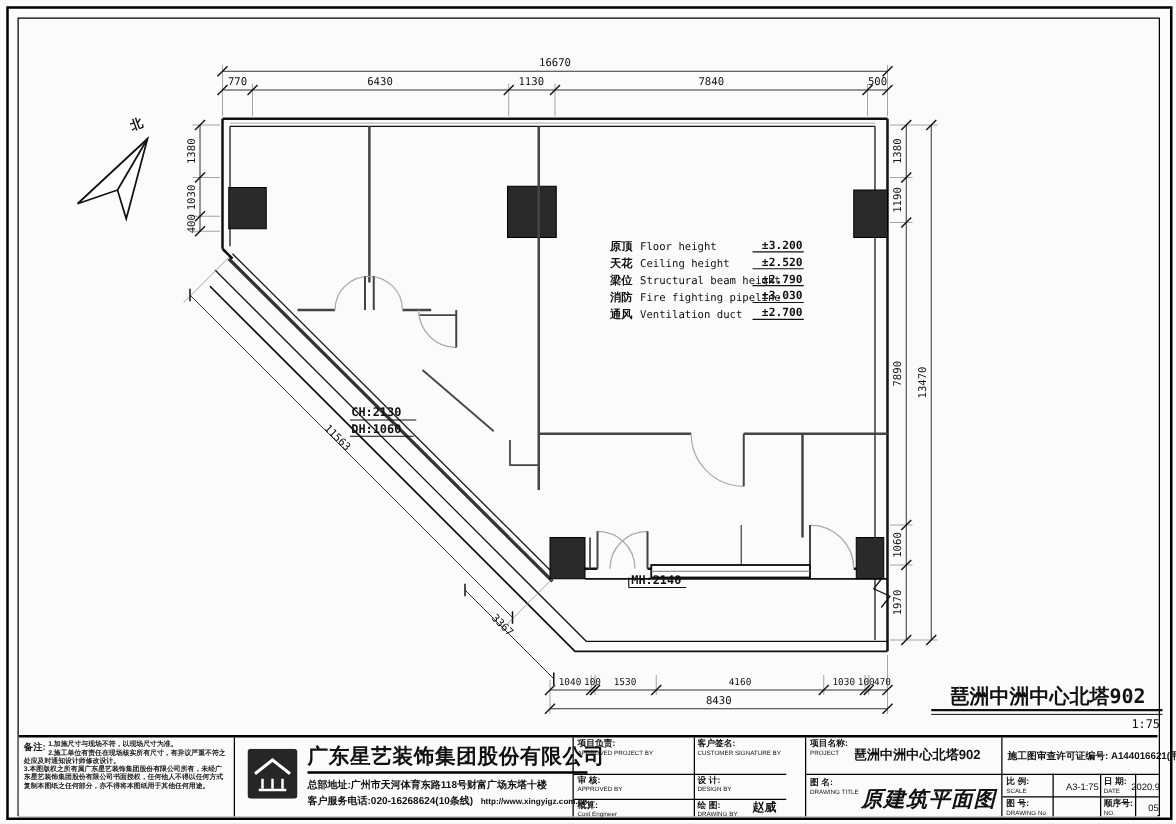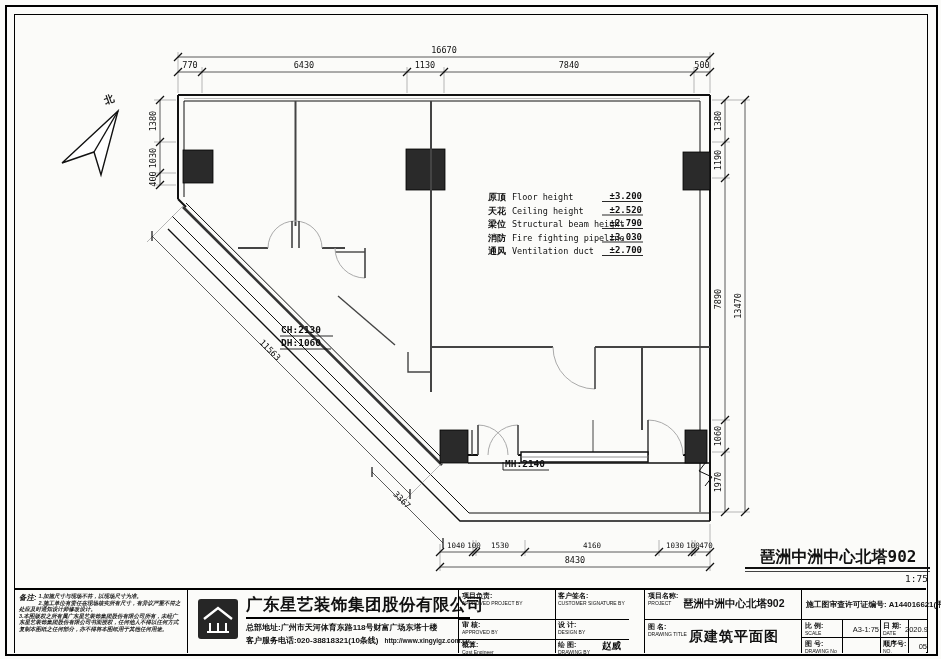--- a/index.html
+++ b/index.html
@@ -10,40 +10,40 @@
   #inner-border{left:14px;top:14px;width:912px;height:637px;border:1px solid #000;}
   svg text{font-family:"DejaVu Sans Mono","Liberation Sans",sans-serif;fill:#111;}
   
   #strip{left:15px;top:588px;width:911px;height:63px;border-top:2px solid #000;background:#fbfbf9;}
   .cell{position:absolute;top:0;height:63px;border-left:1px solid #000;box-sizing:border-box;}
   .hline{position:absolute;left:0;height:0;border-top:1px solid #000;}
   .vline{position:absolute;top:0;width:0;border-left:1px solid #000;}
   .lbl-cn{font-size:7px;font-weight:bold;line-height:8px;white-space:nowrap;}
   .lbl-en{font-size:5px;line-height:6px;transform-origin:0 0;white-space:nowrap;}
   
-  #notes{left:0;width:172px;border-left:none;padding:3px 4px;box-sizing:border-box;font-style:italic;}
+  #notes{left:0;width:172px;border-left:none;padding:3px 4px;box-sizing:border-box;}
   #notes .body{font-size:5.5px;line-height:6.5px;font-weight:bold;color:#222;}
   #notes .tag{font-size:7.5px;font-weight:bold;float:left;margin-right:2px;}
   
   #company{left:172px;width:287px;}
   #logo{position:absolute;left:10px;top:9px;width:40px;height:40px;}
   #companytext{position:absolute;left:58px;top:4px;width:224px;}
   #company-name{font-size:16.5px;font-weight:bold;letter-spacing:.5px;border-bottom:2px solid #000;
                 padding-bottom:1px;white-space:nowrap;font-family:"Liberation Sans",sans-serif;}
   #company-addr{font-size:8px;font-weight:bold;margin-top:3px;white-space:nowrap;}
   #company-phone{font-size:8px;font-weight:bold;margin-top:2px;white-space:nowrap;}
   #company-web{font-size:6.5px;font-weight:bold;margin-left:6px;}
   
   #signgrid{left:443px;width:170px;padding-left:39px;}
   .sg-cell{position:absolute;padding:2px 0 0 3px;box-sizing:border-box;}
   .sg-val{position:absolute;font-size:9.5px;font-weight:bold;}
   
   #project{left:629px;width:157px;}
   #project .value1{position:absolute;left:38px;top:7px;font-size:10.5px;font-weight:bold;white-space:nowrap;}
-  #project .value2{position:absolute;left:44px;top:38px;font-size:14px;font-weight:bold;letter-spacing:1px;white-space:nowrap;}
+  #project .value2{position:absolute;left:44px;top:38px;font-size:17px;font-weight:bold;letter-spacing:1px;white-space:nowrap;font-style:italic;}
   
   #permit{left:786px;width:125px;border-right:none;}
   #permit .license{position:absolute;left:4px;top:9px;font-size:7.8px;font-weight:bold;white-space:nowrap;}
   .pm-val{position:absolute;font-size:7.5px;text-align:right;}
 </style>
 </head>
 <body>
 
 <div id="page">
   <div class="abs" id="outer-border"></div>
@@ -272,21 +272,21 @@
       <svg id="logo" viewBox="0 0 40 40">
         <rect x="0" y="0" width="40" height="40" rx="3" fill="#262626"></rect>
         <path d="M6 20 L20 9 L34 20" fill="none" stroke="#fff" stroke-width="2.4"></path>
         <path d="M12 24 V32 M20 24 V32 M28 24 V32" stroke="#fff" stroke-width="2"></path>
         <path d="M9 33 H31" stroke="#fff" stroke-width="2"></path>
       </svg>
       <div id="companytext">
         <div id="company-name">广东星艺装饰集团股份有限公司</div>
         <div id="company-addr">总部地址:广州市天河体育东路118号财富广场东塔十楼</div>
         <div id="company-phone">
-          <span>客户服务电话:020-38818321(10条线)</span><span id="company-web">http://www.xingyigz.com.cn</span>
+          <span>客户服务电话:020-16268624(10条线)</span><span id="company-web">http://www.xingyigz.com.cn</span>
         </div>
       </div>
     </div>
 
     <div class="cell" id="signgrid">
       <div class="hline" style="top:29px;width:170px;"></div>
       <div class="hline" style="top:49px;width:170px;"></div>
       <div class="vline" style="left:96px;height:63px;"></div>
       <div class="sg-cell" style="left:0;top:0;">
         <div class="lbl-cn">项目负责:</div>

